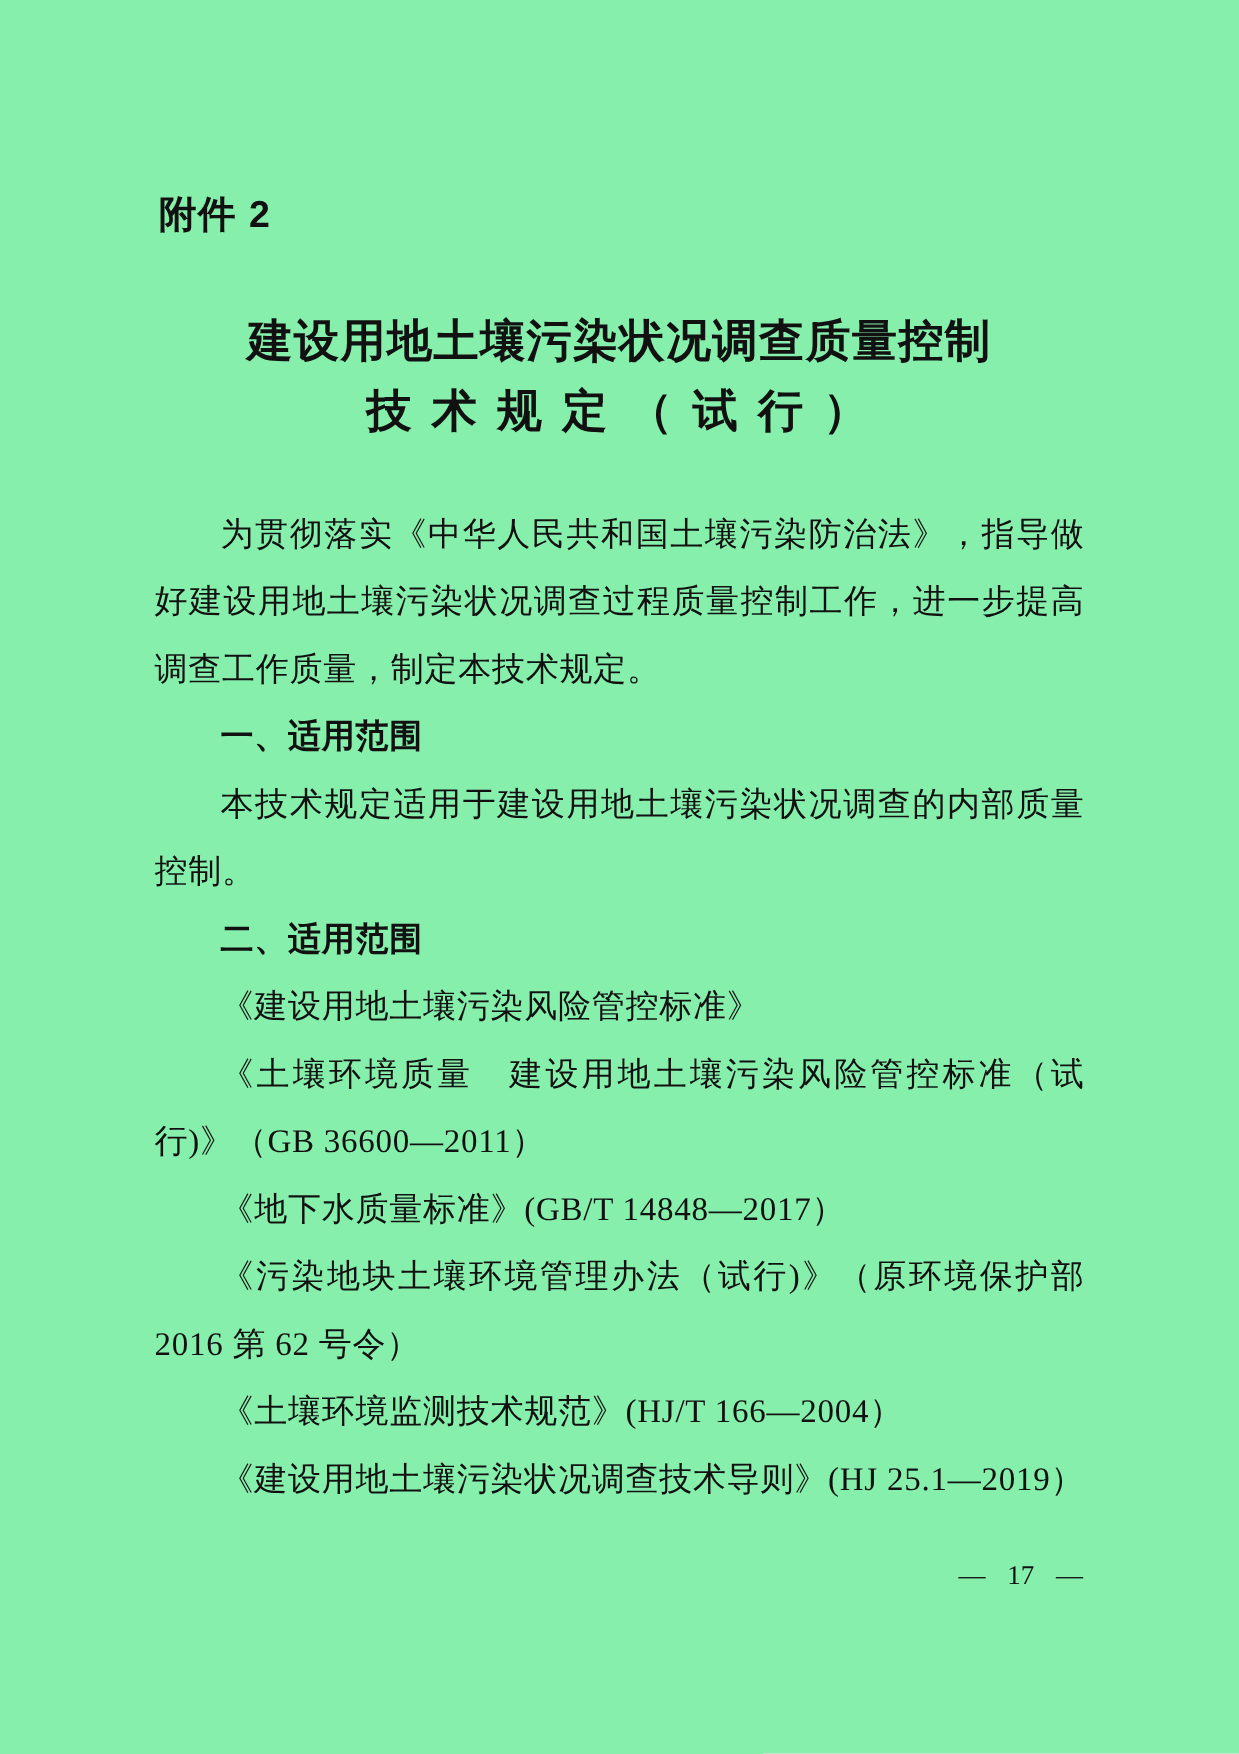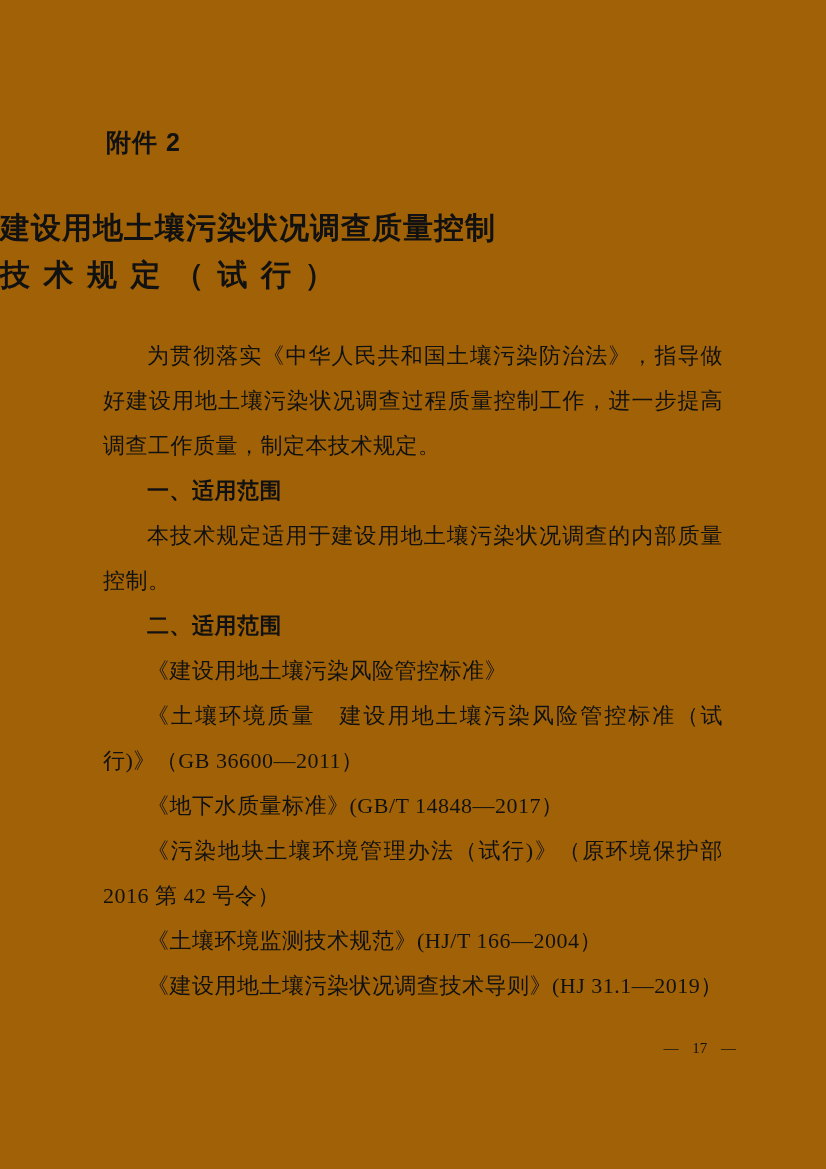--- a/index.html
+++ b/index.html
@@ -2,40 +2,41 @@
 <html><head>
 <meta charset="utf-8">
 <style>
   * { margin: 0; padding: 0; box-sizing: border-box; }
   html, body { background: #e8e8e8; }
   .page {
     position: relative;
     width: 826px;
     height: 1169px;
     margin: 0 auto;
-    background: #a16207;
+    background: #86efac;
     color: #111111;
     font-family: "Liberation Serif", "DejaVu Serif", serif;
     overflow: hidden;
   }
   .attachment-label {
     position: absolute;
     left: 106px;
     top: 126px;
     font-family: "Liberation Sans", "DejaVu Sans", sans-serif;
     font-weight: bold;
     font-size: 25px;
     letter-spacing: 1px;
     white-space: nowrap;
   }
   .doc-title {
     position: absolute;
     top: 204px;
     left: 0;
     width: 100%;
+    text-align: center;
     font-weight: bold;
     font-size: 30px;
     line-height: 47px;
     letter-spacing: 1px;
   }
   .doc-title .title-line2 {
     letter-spacing: 3px;
   }
   .doc-body {
     position: absolute;
@@ -54,22 +55,22 @@
   .section-heading {
     font-family: "Liberation Sans", "DejaVu Sans", sans-serif;
     font-weight: bold;
     text-indent: 2em;
     font-size: 22px;
     line-height: 45px;
   }
   .page-number {
     position: absolute;
     top: 1040px;
-    right: 90px;
-    font-size: 15px;
+    right: 104px;
+    font-size: 18px;
     word-spacing: 10px;
     white-space: nowrap;
   }
 </style>
 </head>
 <body>
 
 <div class="page">
 
   <div class="attachment-label">附件 2</div>
@@ -88,24 +89,24 @@
     <p>本技术规定适用于建设用地土壤污染状况调查的内部质量控制。</p>
 
     <p class="section-heading">二、适用范围</p>
 
     <p>《建设用地土壤污染风险管控标准》</p>
 
     <p>《土壤环境质量　建设用地土壤污染风险管控标准（试行)》（GB 36600—2011）</p>
 
     <p>《地下水质量标准》(GB/T 14848—2017）</p>
 
-    <p>《污染地块土壤环境管理办法（试行)》（原环境保护部 2016 第 42 号令）</p>
+    <p>《污染地块土壤环境管理办法（试行)》（原环境保护部 2016 第 62 号令）</p>
 
     <p>《土壤环境监测技术规范》(HJ/T 166—2004）</p>
 
-    <p>《建设用地土壤污染状况调查技术导则》(HJ 31.1—2019）</p>
+    <p>《建设用地土壤污染状况调查技术导则》(HJ 25.1—2019）</p>
 
 
   </div>
 
   <div class="page-number">— 17 —</div>
 
 </div>
 
 </body></html>

